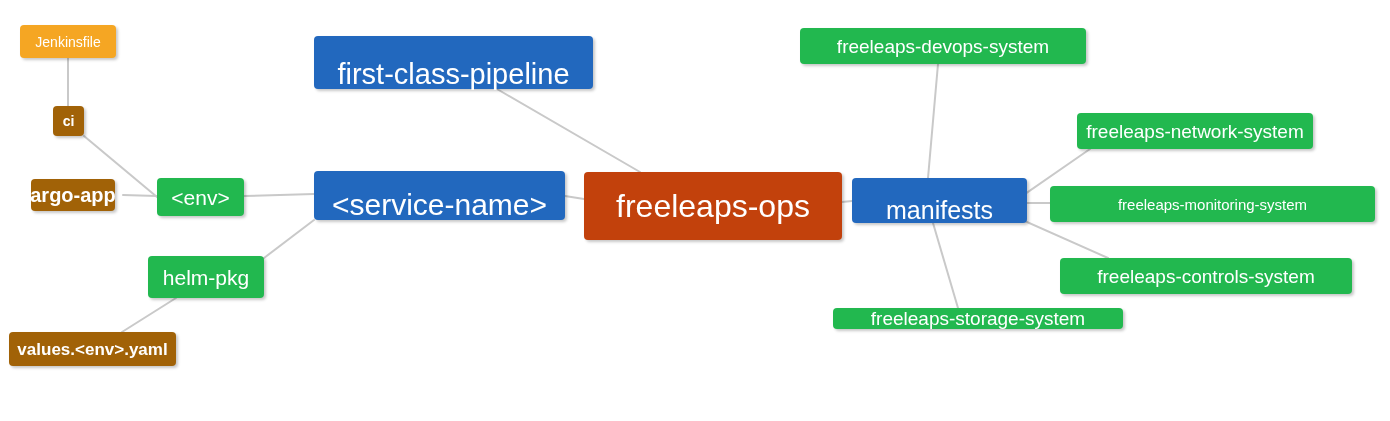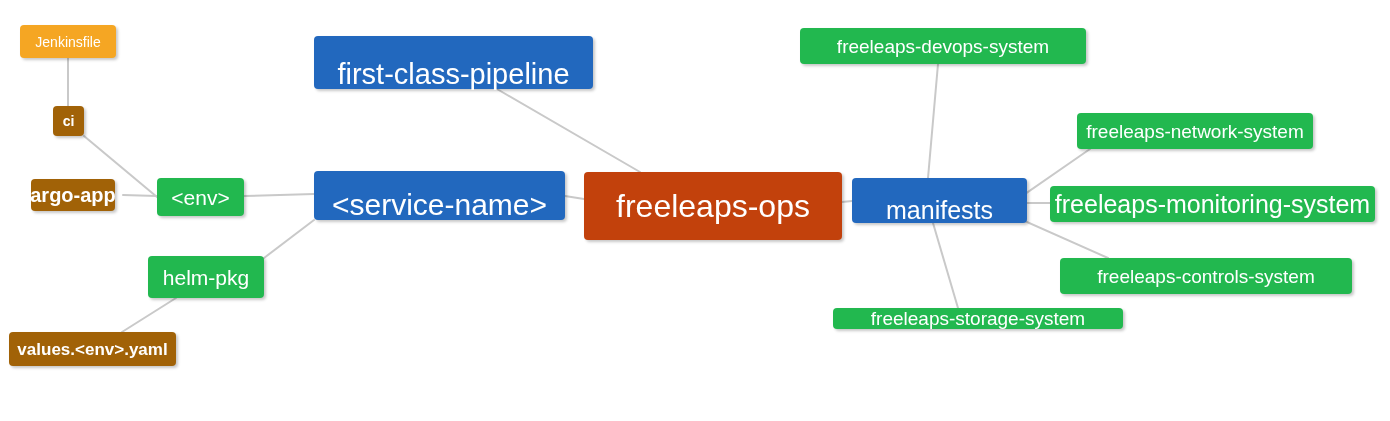--- a/index.html
+++ b/index.html
@@ -102,21 +102,21 @@
       </div>
       <div class="node c-blue" style="left: 852px; top: 178px; width: 175px; height: 45px; font-size: 25px;">
         <span class="node-label">manifests</span>
       </div>
       <div class="node c-green" style="left: 800px; top: 28px; width: 286px; height: 36px; font-size: 19px;">
         <span class="node-label">freeleaps-devops-system</span>
       </div>
       <div class="node c-green" style="left: 1057px; top: 113px; width: 236px; height: 36px; font-size: 19px; margin-left: 20px;">
         <span class="node-label">freeleaps-network-system</span>
       </div>
-      <div class="node c-green" style="left: 1050px; top: 186px; width: 325px; height: 36px; font-size: 25px;">
+      <div class="node c-green" style="left: 1050px; top: 186px; width: 325px; height: 36px; font-size: 15px;">
         <span class="node-label">freeleaps-monitoring-system</span>
       </div>
       <div class="node c-green" style="left: 1060px; top: 258px; width: 292px; height: 36px; font-size: 19px;">
         <span class="node-label">freeleaps-controls-system</span>
       </div>
       <div class="node c-green" style="left: 833px; top: 308px; width: 290px; height: 21px; font-size: 19px;">
         <span class="node-label">freeleaps-storage-system</span>
       </div>
     </div>
 </div>

